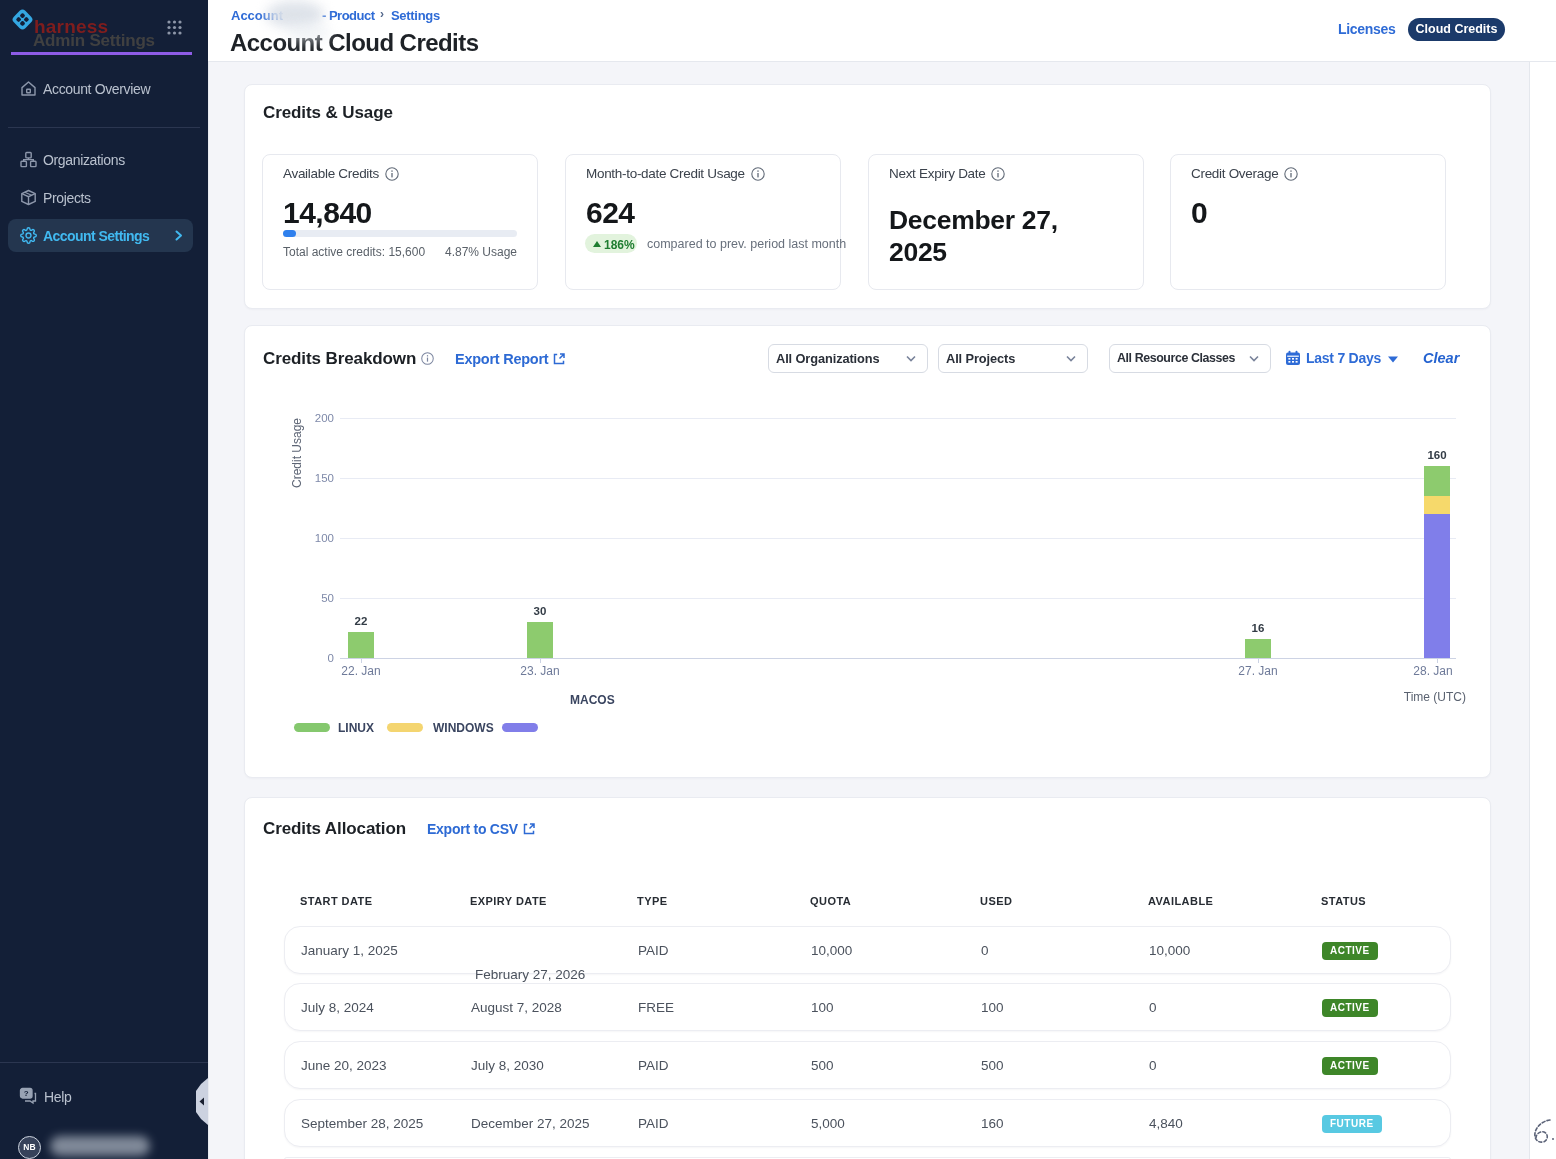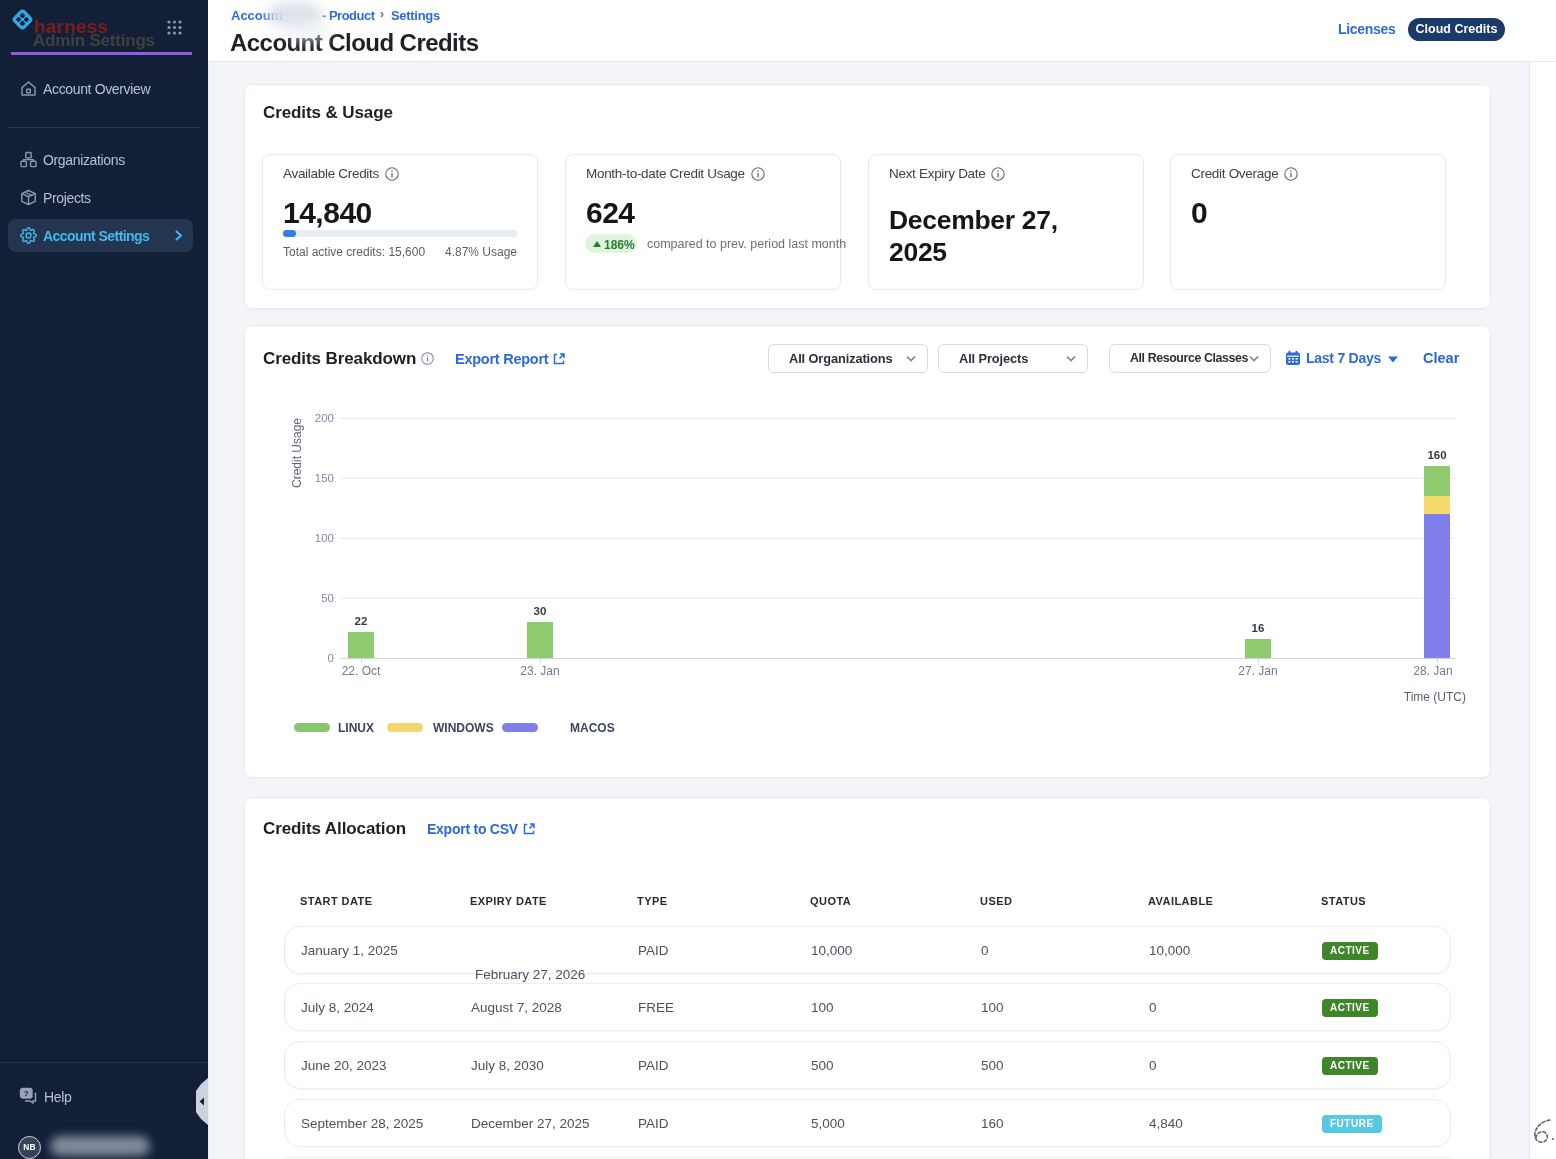--- a/index.html
+++ b/index.html
@@ -7,21 +7,21 @@
   body { font-family:"Liberation Sans", sans-serif; }
   #page { position:relative; width:1556px; height:1159px; background:#f4f5f9; overflow:hidden; }
   .abs { position:absolute; }
   .card { position:absolute; background:#fff; border:1px solid #e9ebf1; border-radius:8px; box-shadow:0 1px 2px rgba(20,30,60,.03); }
   .statcard { position:absolute; background:#fff; border:1px solid #e7e9ef; border-radius:8px; width:276px; height:136px; }
   .slabel { position:absolute; font-size:13.5px; letter-spacing:-0.3px; color:#3b424c; display:flex; align-items:center; gap:6px; }
   .bignum { position:absolute; font-size:30px; font-weight:700; color:#14171a; letter-spacing:-0.5px; }
   .stitle { position:absolute; font-size:17px; font-weight:700; color:#1c2025; letter-spacing:-0.1px; }
   .blink { position:absolute; font-size:14.5px; font-weight:700; letter-spacing:-0.25px; color:#2d6ad4; display:flex; align-items:center; gap:5px; }
   .small { position:absolute; font-size:12px; color:#5a6169; }
-  .ddl { position:absolute; height:29px; background:#fff; border:1px solid #d7dbe3; border-radius:6px; font-size:12.8px; font-weight:700; letter-spacing:-0.1px; color:#2a2f38; line-height:27px; padding-left:20px; }
+  .ddl { position:absolute; height:29px; background:#fff; border:1px solid #d7dbe3; border-radius:6px; font-size:12.8px; font-weight:700; letter-spacing:-0.1px; color:#2a2f38; line-height:27px; padding-left:7px; }
   .ddl svg { position:absolute; right:11px; top:10px; }
   .gl { position:absolute; height:1px; background:#e8ebf4; left:340px; width:1116px; }
   .ylab { position:absolute; font-size:11.5px; color:#7e89a9; width:40px; text-align:right; }
   .xlab { position:absolute; font-size:12px; color:#6e7a99; width:70px; text-align:center; }
   .vlab { position:absolute; font-size:11.5px; font-weight:700; color:#333c46; width:60px; text-align:center; }
   .bar { position:absolute; }
   .legtxt { position:absolute; font-size:12px; font-weight:600; color:#3a4560; }
   .th { position:absolute; font-size:11px; font-weight:700; color:#272c33; letter-spacing:.45px; }
   .row { position:absolute; left:284px; width:1167px; height:48px; background:#fff; border:1px solid #ecedf2; border-radius:16px; box-shadow:0 1px 2px rgba(20,30,60,.04); }
   .td { position:absolute; font-size:13.5px; color:#4b525d; top:16px; }
@@ -126,21 +126,21 @@
         <rect x="10.6" y="8" width="2" height="1.6"></rect>
         <rect x="3.4" y="11" width="2" height="1.6"></rect>
         <rect x="7" y="11" width="2" height="1.6"></rect>
         <rect x="10.6" y="11" width="2" height="1.6"></rect>
       </g>
     </svg>
   <div class="abs" style="left:1306px;top:350px;font-size:14px;font-weight:600;letter-spacing:-0.25px;color:#2e6bd6;">Last 7 Days</div>
   <svg class="abs" style="left:1388px;top:356px;" width="10" height="7" viewBox="0 0 10 7">
       <path d="M0 0.5 L10 0.5 L5 6.5 Z" fill="#2e6bd6"></path>
     </svg>
-  <div class="abs" style="left:1423px;top:350px;font-size:14.5px;font-weight:700;color:#2563d0;">Clear</div>
+  <div class="abs" style="left:1423px;top:350px;font-size:14.5px;font-weight:700;color:#2563d0;font-style:italic;">Clear</div>
 
   <div class="abs" style="left:290px;top:417px;width:12px;height:80px;">
       <div style="position:absolute;left:-29px;top:29px;width:72px;transform:rotate(-90deg);font-size:12px;color:#5d6575;text-align:center;">Credit Usage</div>
     </div>
   <div class="ylab" style="left:294px;top:412px;">200</div>
   <div class="ylab" style="left:294px;top:472px;">150</div>
   <div class="ylab" style="left:294px;top:532px;">100</div>
   <div class="ylab" style="left:294px;top:592px;">50</div>
   <div class="ylab" style="left:294px;top:652px;">0</div>
   <div class="gl" style="top:418px;"></div>
@@ -159,32 +159,32 @@
   <div class="bar" style="left:1245px;top:639px;width:26px;height:19px;background:#8dcb6e;"></div>
   <div class="bar" style="left:1424px;top:466px;width:26px;height:30px;background:#8dcb6e;"></div>
   <div class="bar" style="left:1424px;top:496px;width:26px;height:18px;background:#f6d96b;"></div>
   <div class="bar" style="left:1424px;top:514px;width:26px;height:144px;background:#807eea;"></div>
 
   <div class="vlab" style="left:331px;top:615px;">22</div>
   <div class="vlab" style="left:510px;top:605px;">30</div>
   <div class="vlab" style="left:1228px;top:622px;">16</div>
   <div class="vlab" style="left:1407px;top:449px;">160</div>
 
-  <div class="xlab" style="left:326px;top:664px;">22. Oct</div>
+  <div class="xlab" style="left:326px;top:664px;">22. Jan</div>
   <div class="xlab" style="left:505px;top:664px;">23. Jan</div>
   <div class="xlab" style="left:1223px;top:664px;">27. Jan</div>
   <div class="xlab" style="left:1398px;top:664px;">28. Jan</div>
   <div class="abs" style="left:1366px;top:690px;width:100px;text-align:right;font-size:12px;color:#5a6270;">Time (UTC)</div>
 
   <div class="abs" style="left:294px;top:723px;width:36px;height:9px;border-radius:5px;background:#85c86e;"></div>
   <div class="legtxt" style="left:338px;top:721px;">LINUX</div>
   <div class="abs" style="left:387px;top:723px;width:36px;height:9px;border-radius:5px;background:#f4d570;"></div>
   <div class="legtxt" style="left:433px;top:721px;">WINDOWS</div>
   <div class="abs" style="left:502px;top:723px;width:36px;height:9px;border-radius:5px;background:#817ee9;"></div>
-  <div class="legtxt" style="left:547px;top:721px;padding-left:23px;">MACOS</div>
+  <div class="legtxt" style="left:547px;top:693px;padding-left:23px;">MACOS</div>
 
   <div class="card" style="left:244px;top:797px;width:1247px;height:420px;"></div>
   <div class="stitle" style="left:263px;top:819px;">Credits Allocation</div>
   <div class="blink" style="left:427px;top:821px;font-size:14px;">Export to CSV<svg width="12" height="12" viewBox="0 0 12 12" fill="none" stroke="#2d6ad4" stroke-width="1.5">
         <path d="M4.2 1.5 L1.5 1.5 L1.5 10.5 L10.5 10.5 L10.5 7.8"></path>
         <path d="M6.5 5.5 L10.8 1.2 M7 1 L11 1 L11 5"></path>
       </svg></div>
 
   <div class="th" style="left:300px;top:895px;">START DATE</div>
   <div class="th" style="left:470px;top:895px;">EXPIRY DATE</div>

